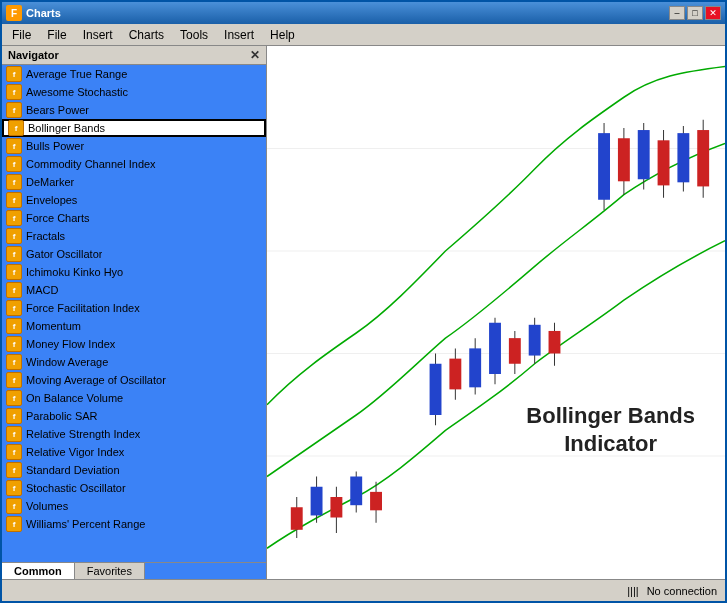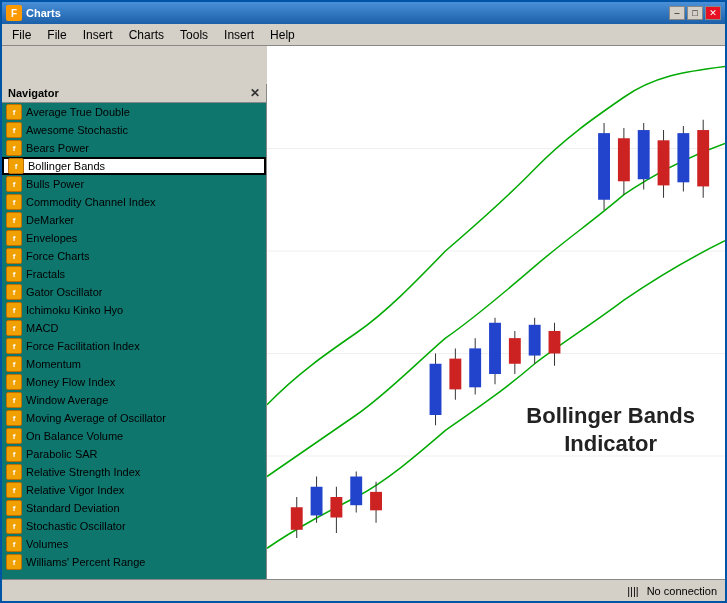--- a/index.html
+++ b/index.html
@@ -16,21 +16,21 @@
     .title-btn.close { background: #e81123; color: white; }
 
     
     .menu-bar { background: #d4d0c8; height: 22px; display: flex; align-items: center; padding: 0 2px; border-bottom: 1px solid #888; }
     .menu-item { padding: 2px 8px; font-size: 12px; cursor: pointer; }
 
     
     .main-area { display: flex; flex: 1; overflow: hidden; }
 
     
-    .navigator { width: 265px; min-width: 265px; background: #0f766e; border-right: 1px solid #888; display: flex; flex-direction: column; margin-top: 38px; }
+    .navigator { width: 265px; min-width: 265px; background: #3b82f6; border-right: 1px solid #888; display: flex; flex-direction: column; }
     .navigator-header { background: #d4d0c8; padding: 2px 6px; font-size: 11px; font-weight: bold; border-bottom: 1px solid #888; display: flex; justify-content: space-between; align-items: center; }
     .navigator-close { cursor: pointer; font-size: 12px; color: #333; }
     .nav-list { flex: 1; overflow-y: auto; overflow-x: hidden; }
     .nav-item { display: flex; align-items: center; padding: 1px 4px; cursor: pointer; height: 18px; white-space: nowrap; }
     .nav-item.selected { background: white; border: 2px solid #000; }
     .nav-icon { width: 16px; height: 16px; min-width: 16px; background: #f0a000; border: 1px solid #c07000; border-radius: 2px; margin-right: 4px; display: flex; align-items: center; justify-content: center; font-size: 8px; color: white; font-weight: bold; }
     .nav-label { font-size: 11px; overflow: hidden; text-overflow: ellipsis; }
 
     
     .nav-tabs { display: flex; border-top: 1px solid #888; }
@@ -86,21 +86,21 @@
 
     <div class="navigator">
       <div class="navigator-header">
         <span>Navigator</span>
         <span class="navigator-close">✕</span>
       </div>
       <div class="nav-list" id="nav-list">
 
       <div class="nav-item">
             <div class="nav-icon">f</div>
-            <span class="nav-label">Average True Double</span>
+            <span class="nav-label">Average True Range</span>
           </div>
           <div class="nav-item">
             <div class="nav-icon">f</div>
             <span class="nav-label">Awesome Stochastic</span>
           </div>
           <div class="nav-item">
             <div class="nav-icon">f</div>
             <span class="nav-label">Bears Power</span>
           </div>
           <div class="nav-item selected">
@@ -189,20 +189,24 @@
           </div>
           <div class="nav-item">
             <div class="nav-icon">f</div>
             <span class="nav-label">Volumes</span>
           </div>
           <div class="nav-item">
             <div class="nav-icon">f</div>
             <span class="nav-label">Williams' Percent Range</span>
           </div>
         </div>
+      <div class="nav-tabs">
+        <div class="nav-tab active">Common</div>
+        <div class="nav-tab">Favorites</div>
+      </div>
     </div>
 
     <div class="chart-area">
       <div class="chart-bg">
 
 
         <div class="bollinger-label">
           <span>Bollinger Bands<br>Indicator</span>
         </div>
 

